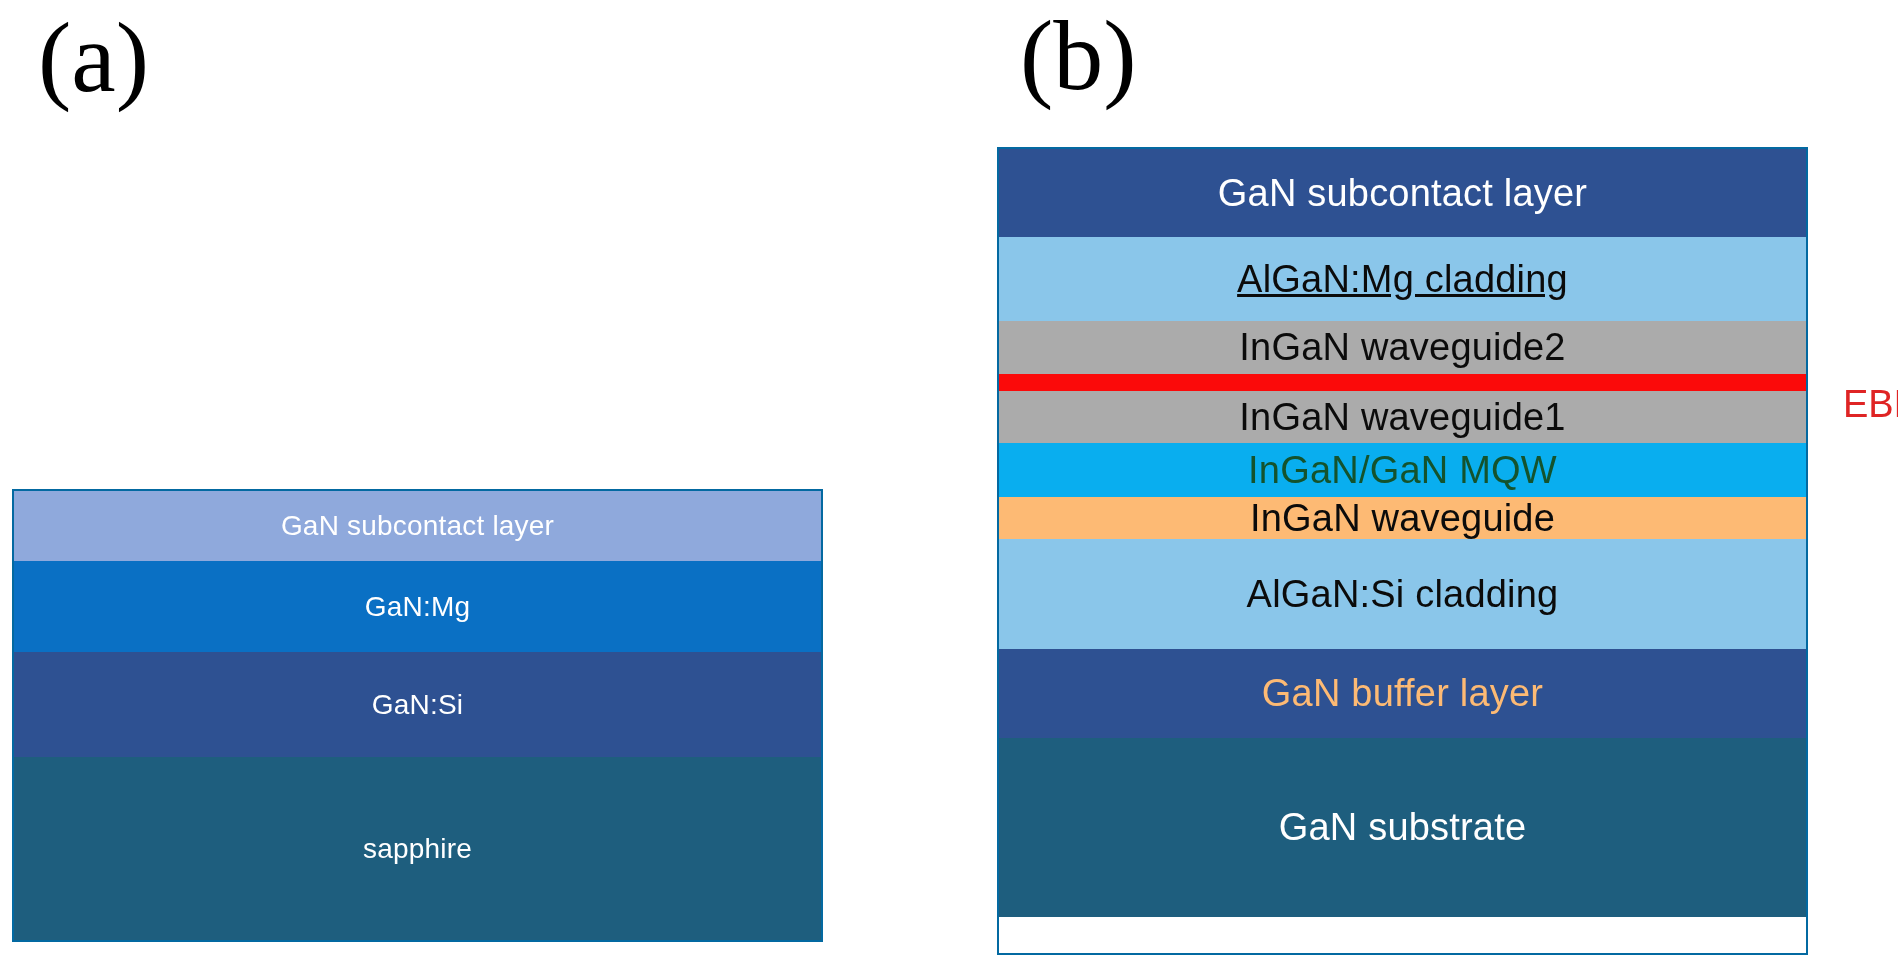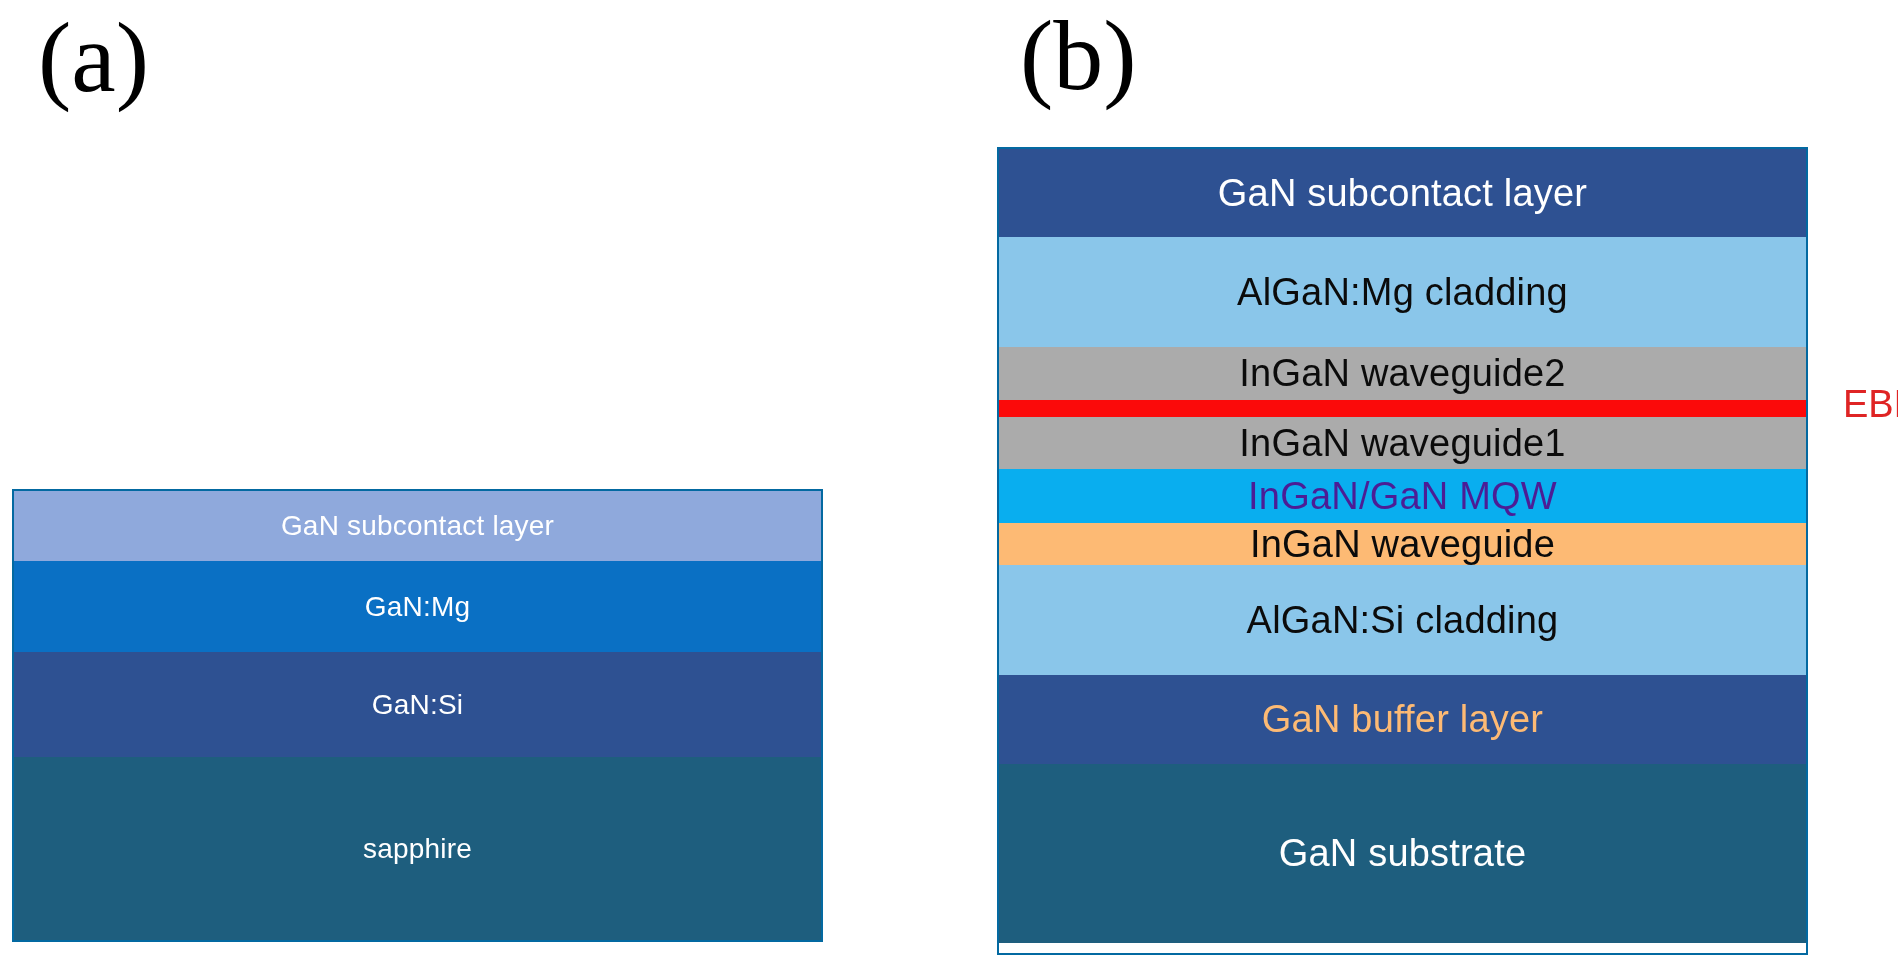--- a/index.html
+++ b/index.html
@@ -77,33 +77,33 @@
   </div>
   <div class="layer" style="background: rgb(30, 94, 126); color: rgb(255, 255, 255); height: 183px;">
     <span class="layer-label">sapphire</span>
   </div>
 </div>
 
 <div class="stack" id="stack-b">
   <div class="layer" style="background: rgb(46, 81, 146); color: rgb(255, 255, 255); height: 88px;">
     <span class="layer-label">GaN subcontact layer</span>
   </div>
-  <div class="layer" style="background: rgb(138, 198, 234); color: rgb(11, 11, 11); height: 110px;">
+  <div class="layer" style="background: rgb(138, 198, 234); color: rgb(11, 11, 11); height: 84px; text-decoration: underline;">
     <span class="layer-label">AlGaN:Mg cladding</span>
   </div>
   <div class="layer" style="background: rgb(171, 171, 171); color: rgb(11, 11, 11); height: 53px; text-align: center;">
     <span class="layer-label">InGaN waveguide2</span>
   </div>
   <div class="layer" style="background: rgb(251, 10, 10); color: rgb(251, 10, 10); height: 17px;">
     <span class="layer-label"></span>
   </div>
   <div class="layer" style="background: rgb(171, 171, 171); color: rgb(11, 11, 11); height: 52px;">
     <span class="layer-label">InGaN waveguide1</span>
   </div>
-  <div class="layer" style="background: rgb(9, 174, 239); color: #4c1d95; height: 54px;">
+  <div class="layer" style="background: rgb(9, 174, 239); color: #14532d; height: 54px;">
     <span class="layer-label">InGaN/GaN MQW</span>
   </div>
   <div class="layer" style="background: #fdba74; color: rgb(11, 11, 11); height: 42px;">
     <span class="layer-label">InGaN waveguide</span>
   </div>
   <div class="layer" style="background: rgb(138, 198, 234); color: rgb(11, 11, 11); height: 110px;">
     <span class="layer-label">AlGaN:Si cladding</span>
   </div>
   <div class="layer" style="background: rgb(46, 81, 146); color: #fdba74; height: 89px;">
     <span class="layer-label">GaN buffer layer</span>

